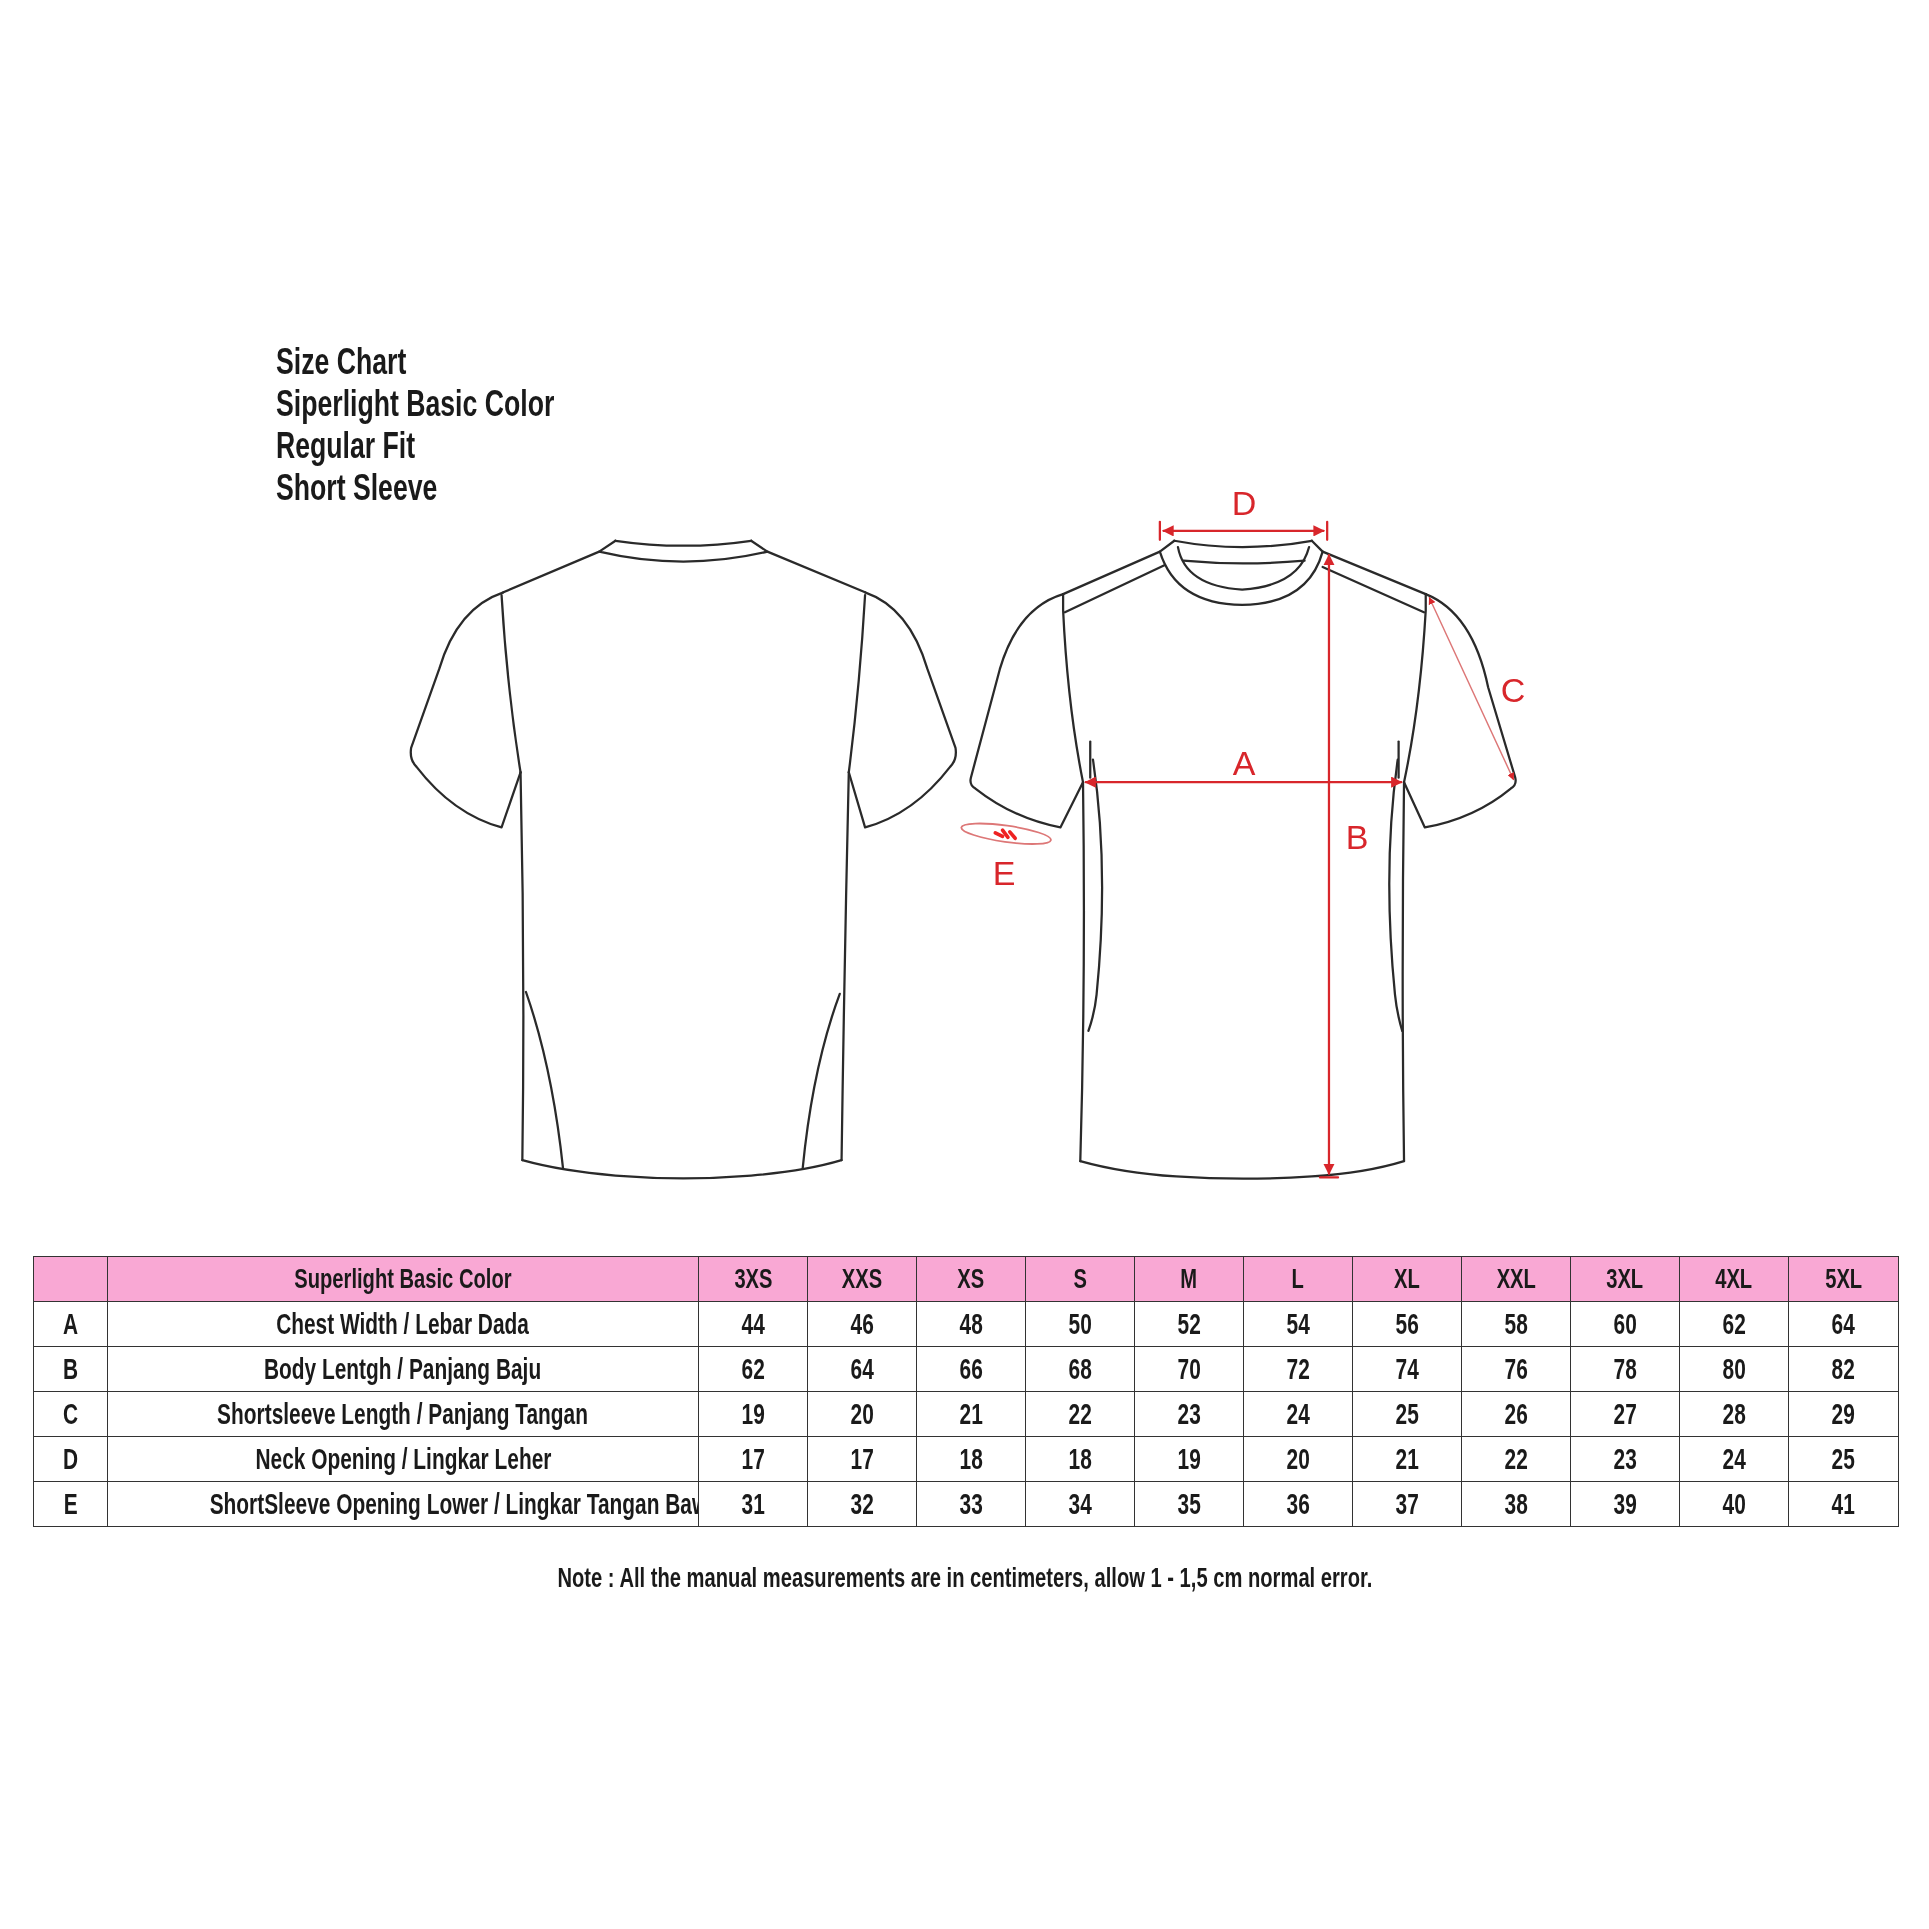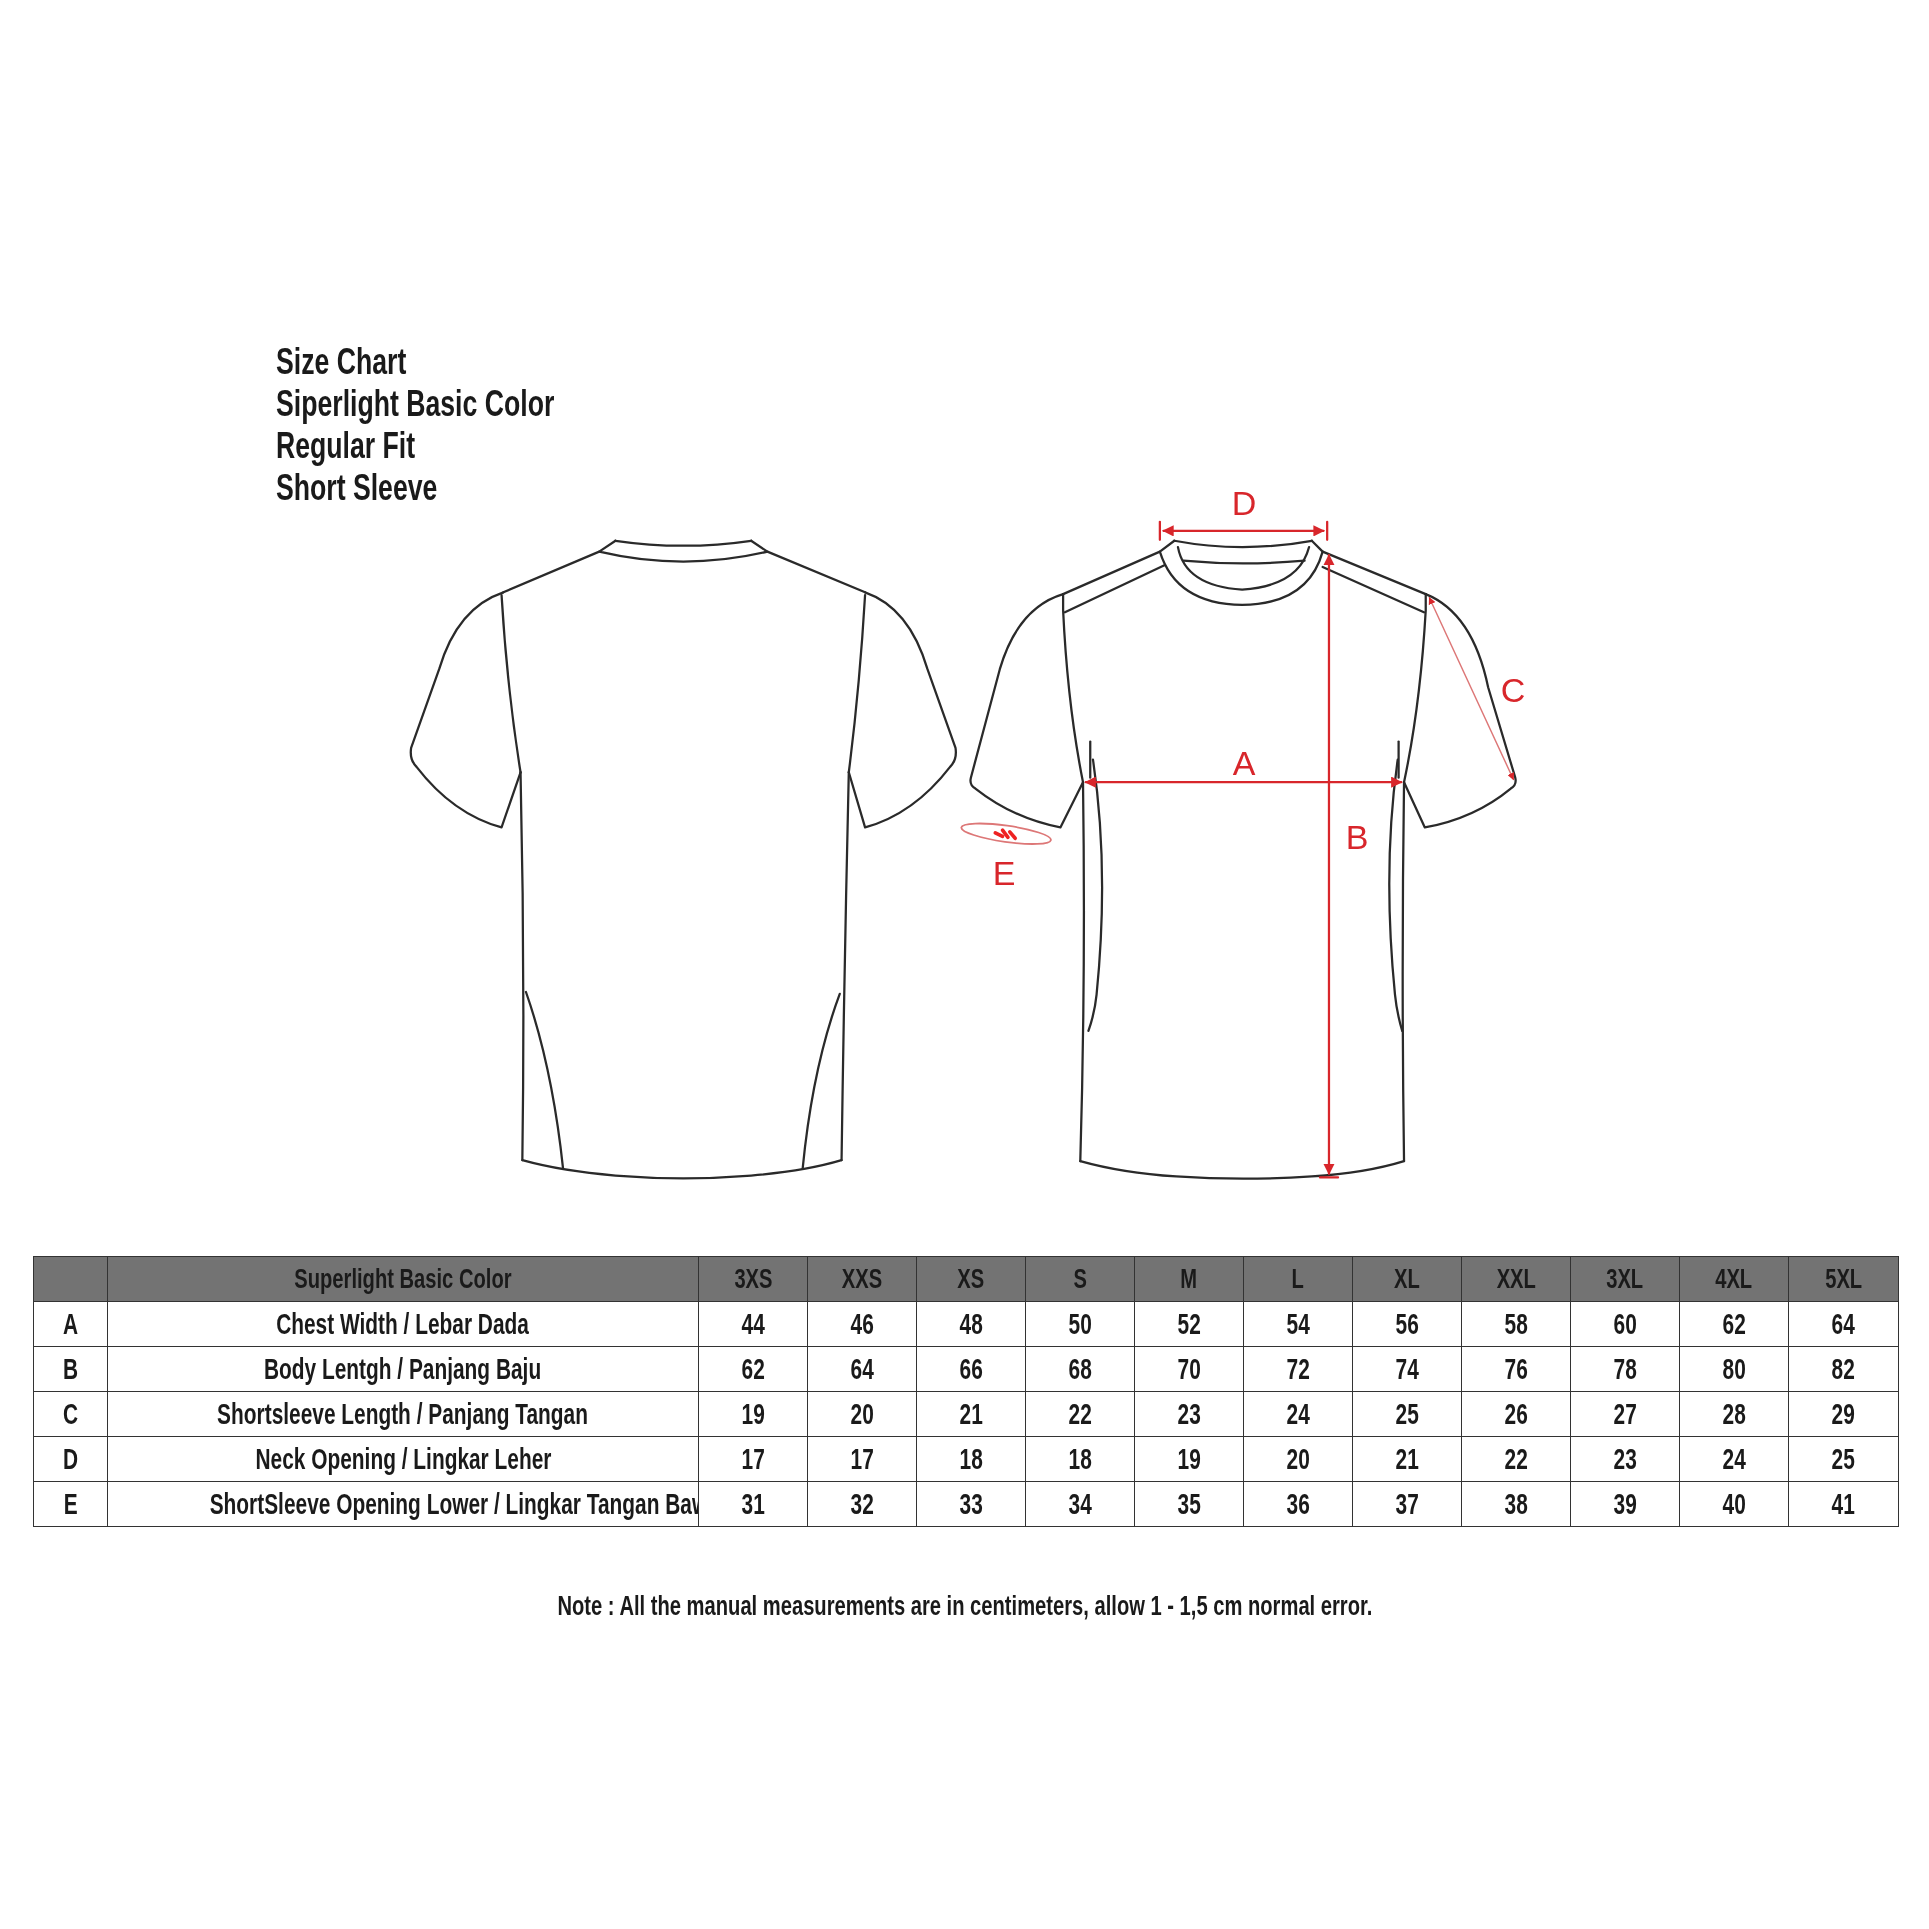--- a/index.html
+++ b/index.html
@@ -4,23 +4,23 @@
 <style>
   html, body { margin:0; padding:0; background:#ffffff; }
   body { width:1930px; height:1930px; position:relative; overflow:hidden; font-family:"Liberation Sans", sans-serif; color:#1a1a1a; }
   .cond { display:inline-block; transform:scaleX(0.74); transform-origin:left center; white-space:nowrap; font-weight:bold; }
   .heading { position:absolute; left:276px; top:341px; }
   .heading .line { height:42px; line-height:42px; font-size:36px; }
   svg.diagram { position:absolute; left:0; top:0; width:1930px; height:1266px; }
   .lbl { position:absolute; font-family:"Liberation Sans", sans-serif; font-size:34px; color:#d8262b; line-height:1; transform:translate(-50%,-50%); }
   table.size { position:absolute; left:33px; top:1256px; border-collapse:collapse; table-layout:fixed; width:1863px; }
   table.size td, table.size th { border:1.8px solid #333; height:44px; padding:0; text-align:center; vertical-align:middle; font-weight:bold; font-size:29px; overflow:hidden; }
-  table.size th { background:#737373; font-size:28px; height:44px; }
+  table.size th { background:#f9a8d4; font-size:28px; height:44px; }
   .cc { display:inline-block; transform:scaleX(0.72); white-space:nowrap; }
-  .note { position:absolute; left:0; width:1930px; top:1562px; text-align:center; font-size:28px; font-weight:bold;margin-top:28px; }
+  .note { position:absolute; left:0; width:1930px; top:1562px; text-align:center; font-size:28px; font-weight:bold; }
   .note .cc { transform:scaleX(0.72); }
 </style>
 </head>
 <body>
 
 <div class="heading">
   <div class="line"><span class="cond">Size Chart</span></div>
   <div class="line"><span class="cond">Siperlight Basic Color</span></div>
   <div class="line"><span class="cond">Regular Fit</span></div>
   <div class="line"><span class="cond">Short Sleeve</span></div>

